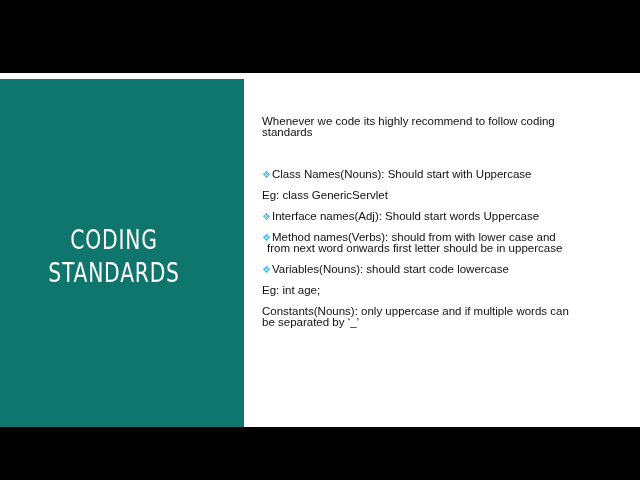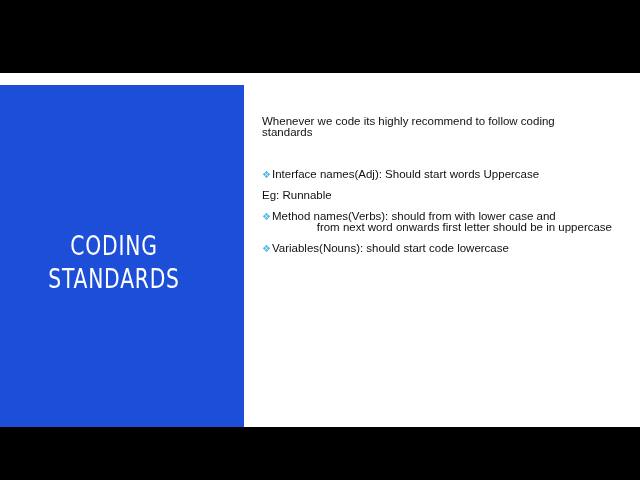--- a/index.html
+++ b/index.html
@@ -8,39 +8,39 @@
     position: relative; overflow: hidden;
     font-family: "Liberation Sans", "DejaVu Sans", sans-serif;
   }
   .letterbox-top { position: absolute; left: 0; top: 0; width: 640px; height: 73px; background: #000; }
   .letterbox-bottom { position: absolute; left: 0; top: 427px; width: 640px; height: 53px; background: #000; }
   .slide {
     position: absolute; left: 0; top: 73px; width: 640px; height: 354px;
     background: #ffffff;
   }
   .title-panel {
-    position: absolute; left: 0; top: 12px; width: 244px; height: 354px;
-    background: #1d4ed8;
+    position: absolute; left: 0; top: 6px; width: 244px; height: 354px;
+    background: #0f766e;
   }
   .title {
     position: absolute; left: 0; top: 145px; width: 228px;
     text-align: center; color: #ffffff;
     font-family: "DejaVu Sans", sans-serif;
     font-size: 26px; line-height: 33px; letter-spacing: 1px;
     transform: scaleX(0.78); transform-origin: 114px 0;
   }
   .title div { white-space: nowrap; }
   .content {
     position: absolute; left: 262px; top: 43px; width: 350px;
     color: #111; font-size: 11.5px; line-height: 11px;
   }
   .para { margin: 0 0 10px 0; white-space: nowrap; }
   .para.gap { margin-bottom: 31px; }
   .bullet { color: #4db8e6; font-size: 10px; margin-right: 1px; }
-  .line2 { padding-left: 5px; text-align: right; }
+  .line2 { padding-left: 5px; }
 </style>
 </head>
 <body>
 
 <div class="letterbox-top"></div>
 
 <div class="slide">
   <div class="title-panel">
     <div class="title">
       <div>CODING</div>
@@ -48,28 +48,38 @@
     </div>
   </div>
 
   <div class="content">
     <div class="para gap">
       <div>Whenever we code its highly recommend to follow coding</div>
       <div>standards</div>
     </div>
 
     <div class="para">
-      <span class="bullet">❖</span><span>Interface names(Adj): Should start words Uppercase</span>
+      <span class="bullet">❖</span><span>Class Names(Nouns): Should start with Uppercase</span>
     </div>
     <div class="para">
-      <span>Eg: Runnable</span>
+      <span>Eg: class GenericServlet</span>
+    </div>
+    <div class="para">
+      <span class="bullet">❖</span><span>Interface names(Adj): Should start words Uppercase</span>
     </div>
     <div class="para">
       <div><span class="bullet">❖</span><span>Method names(Verbs): should from with lower case and</span></div>
       <div class="line2">from next word onwards first letter should be in uppercase</div>
     </div>
     <div class="para">
       <span class="bullet">❖</span><span>Variables(Nouns): should start code lowercase</span>
     </div>
+    <div class="para">
+      <span>Eg: int age;</span>
+    </div>
+    <div class="para">
+      <div>Constants(Nouns): only uppercase and if multiple words can</div>
+      <div>be separated by ‘_’</div>
+    </div>
   </div>
 </div>
 
 <div class="letterbox-bottom"></div>
 
 </body></html>

